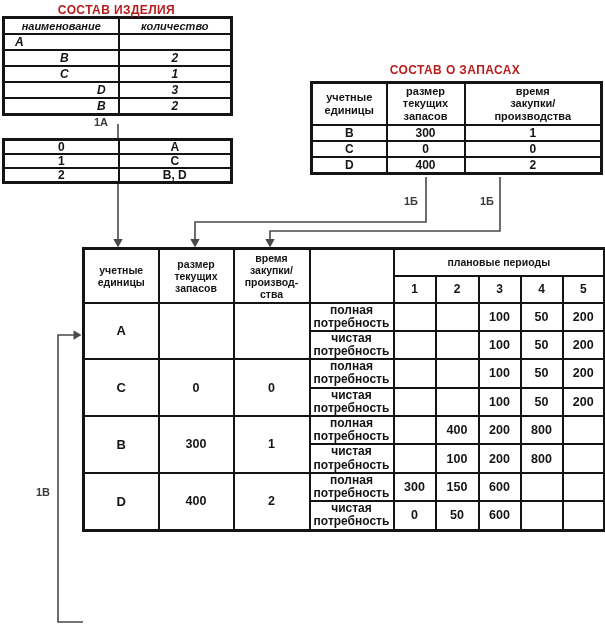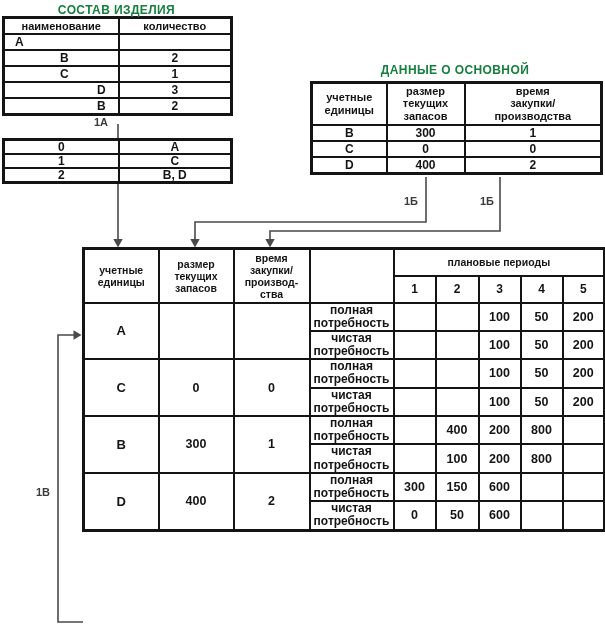--- a/index.html
+++ b/index.html
@@ -1,28 +1,28 @@
 <!DOCTYPE html>
 <html><head>
 <meta charset="utf-8">
 <style>
   html,body{margin:0;padding:0;background:#fff;}
   #canvas{position:relative;width:605px;height:636px;background:#fff;overflow:hidden;
     font-family:"Liberation Sans",sans-serif;color:#141414;}
   #connectors{position:absolute;left:0;top:0;z-index:1;pointer-events:none;}
   .title{position:absolute;z-index:3;font-weight:bold;font-size:12px;letter-spacing:.4px;
-    text-align:center;color:#15803d;line-height:1.2;}
+    text-align:center;color:#b91c1c;line-height:1.2;}
   .flow-label{position:absolute;z-index:3;font-weight:bold;font-size:11px;color:#3c3c3c;}
   table{position:absolute;z-index:2;border-collapse:collapse;table-layout:fixed;background:#fff;
     border:3px solid #141414;}
   th,td{border:2px solid #141414;padding:0;font-weight:bold;text-align:center;
     vertical-align:middle;overflow:hidden;color:#141414;}
   .pre{white-space:pre-line;line-height:1.15;}
   
-  #comp-table{left:2px;top:16px;width:228px;font-size:11px;}
+  #comp-table{left:2px;top:16px;width:228px;font-size:11px;font-style:italic;}
   #comp-table .hr{height:16px;}
   #comp-table .dr{height:15px;font-size:12px;}
   .ind{text-align:left;}
   .ind0{padding-left:10px;}
   .ind1{padding-left:55px;}
   .ind2{padding-left:92px;}
   
   #hier-table{left:2px;top:138px;width:228px;font-size:11px;}
   #hier-table .hr{height:31px;}
   #hier-table .dr{height:12px;font-size:12px;line-height:12px;}
@@ -122,21 +122,21 @@
       <td>1</td>
       <td>C</td>
     </tr>
     <tr class="dr">
       <td>2</td>
       <td>B, D</td>
     </tr>
   </tbody>
     </table>
 
-  <div class="title" id="inv-title">ДАННЫЕ О ОСНОВНОЙ</div>
+  <div class="title" id="inv-title">СОСТАВ О ЗАПАСАХ</div>
 
   <table id="inv-table">
     <colgroup>
         <col style="width:75px">
         <col style="width:78px">
         <col style="width:137px">
       </colgroup>
     <tbody>
         <tr class="hr">
       <th class="pre">учетные

